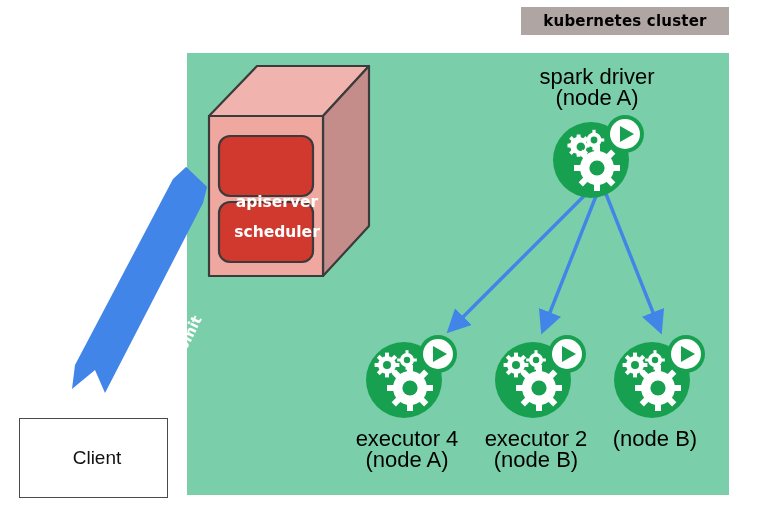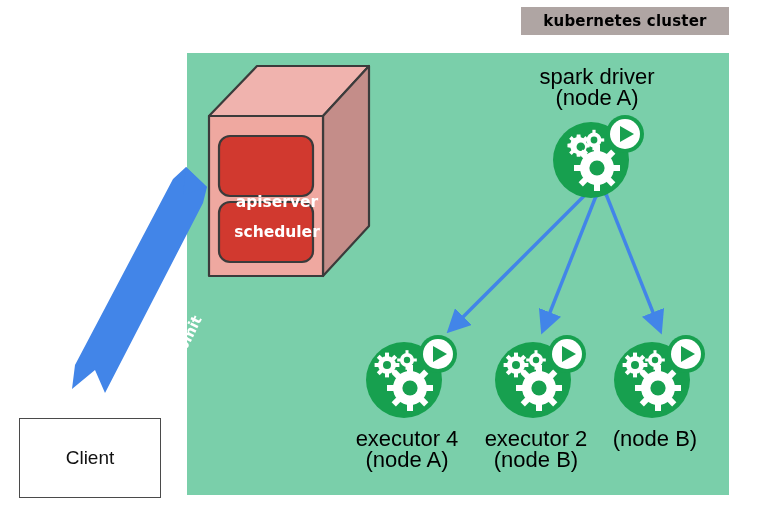--- a/index.html
+++ b/index.html
@@ -21,21 +21,21 @@
     font-size:15px;font-weight:bold;letter-spacing:.2px;
     display:flex;align-items:center;justify-content:center;
     font-family:"DejaVu Sans","Liberation Sans",sans-serif;
   }
 
   
   .client-box{
     position:absolute;left:19px;top:418px;width:140px;height:78px;
     background:#ffffff;border:1.5px solid #4a4a4a;
     display:flex;align-items:center;justify-content:center;
-    font-size:19px;color:#111;
+    font-size:19px;color:#111;padding-left:7px;
   }
 
   
   .submit-arrow{position:absolute;left:55px;top:165px;width:160px;height:240px;}
   .submit-label{
     position:absolute;left:88px;top:245px;
     color:#ffffff;font-size:14.5px;font-weight:bold;
     transform:rotate(-64deg);transform-origin:left top;
     white-space:nowrap;
     font-family:"DejaVu Sans","Liberation Sans",sans-serif;

